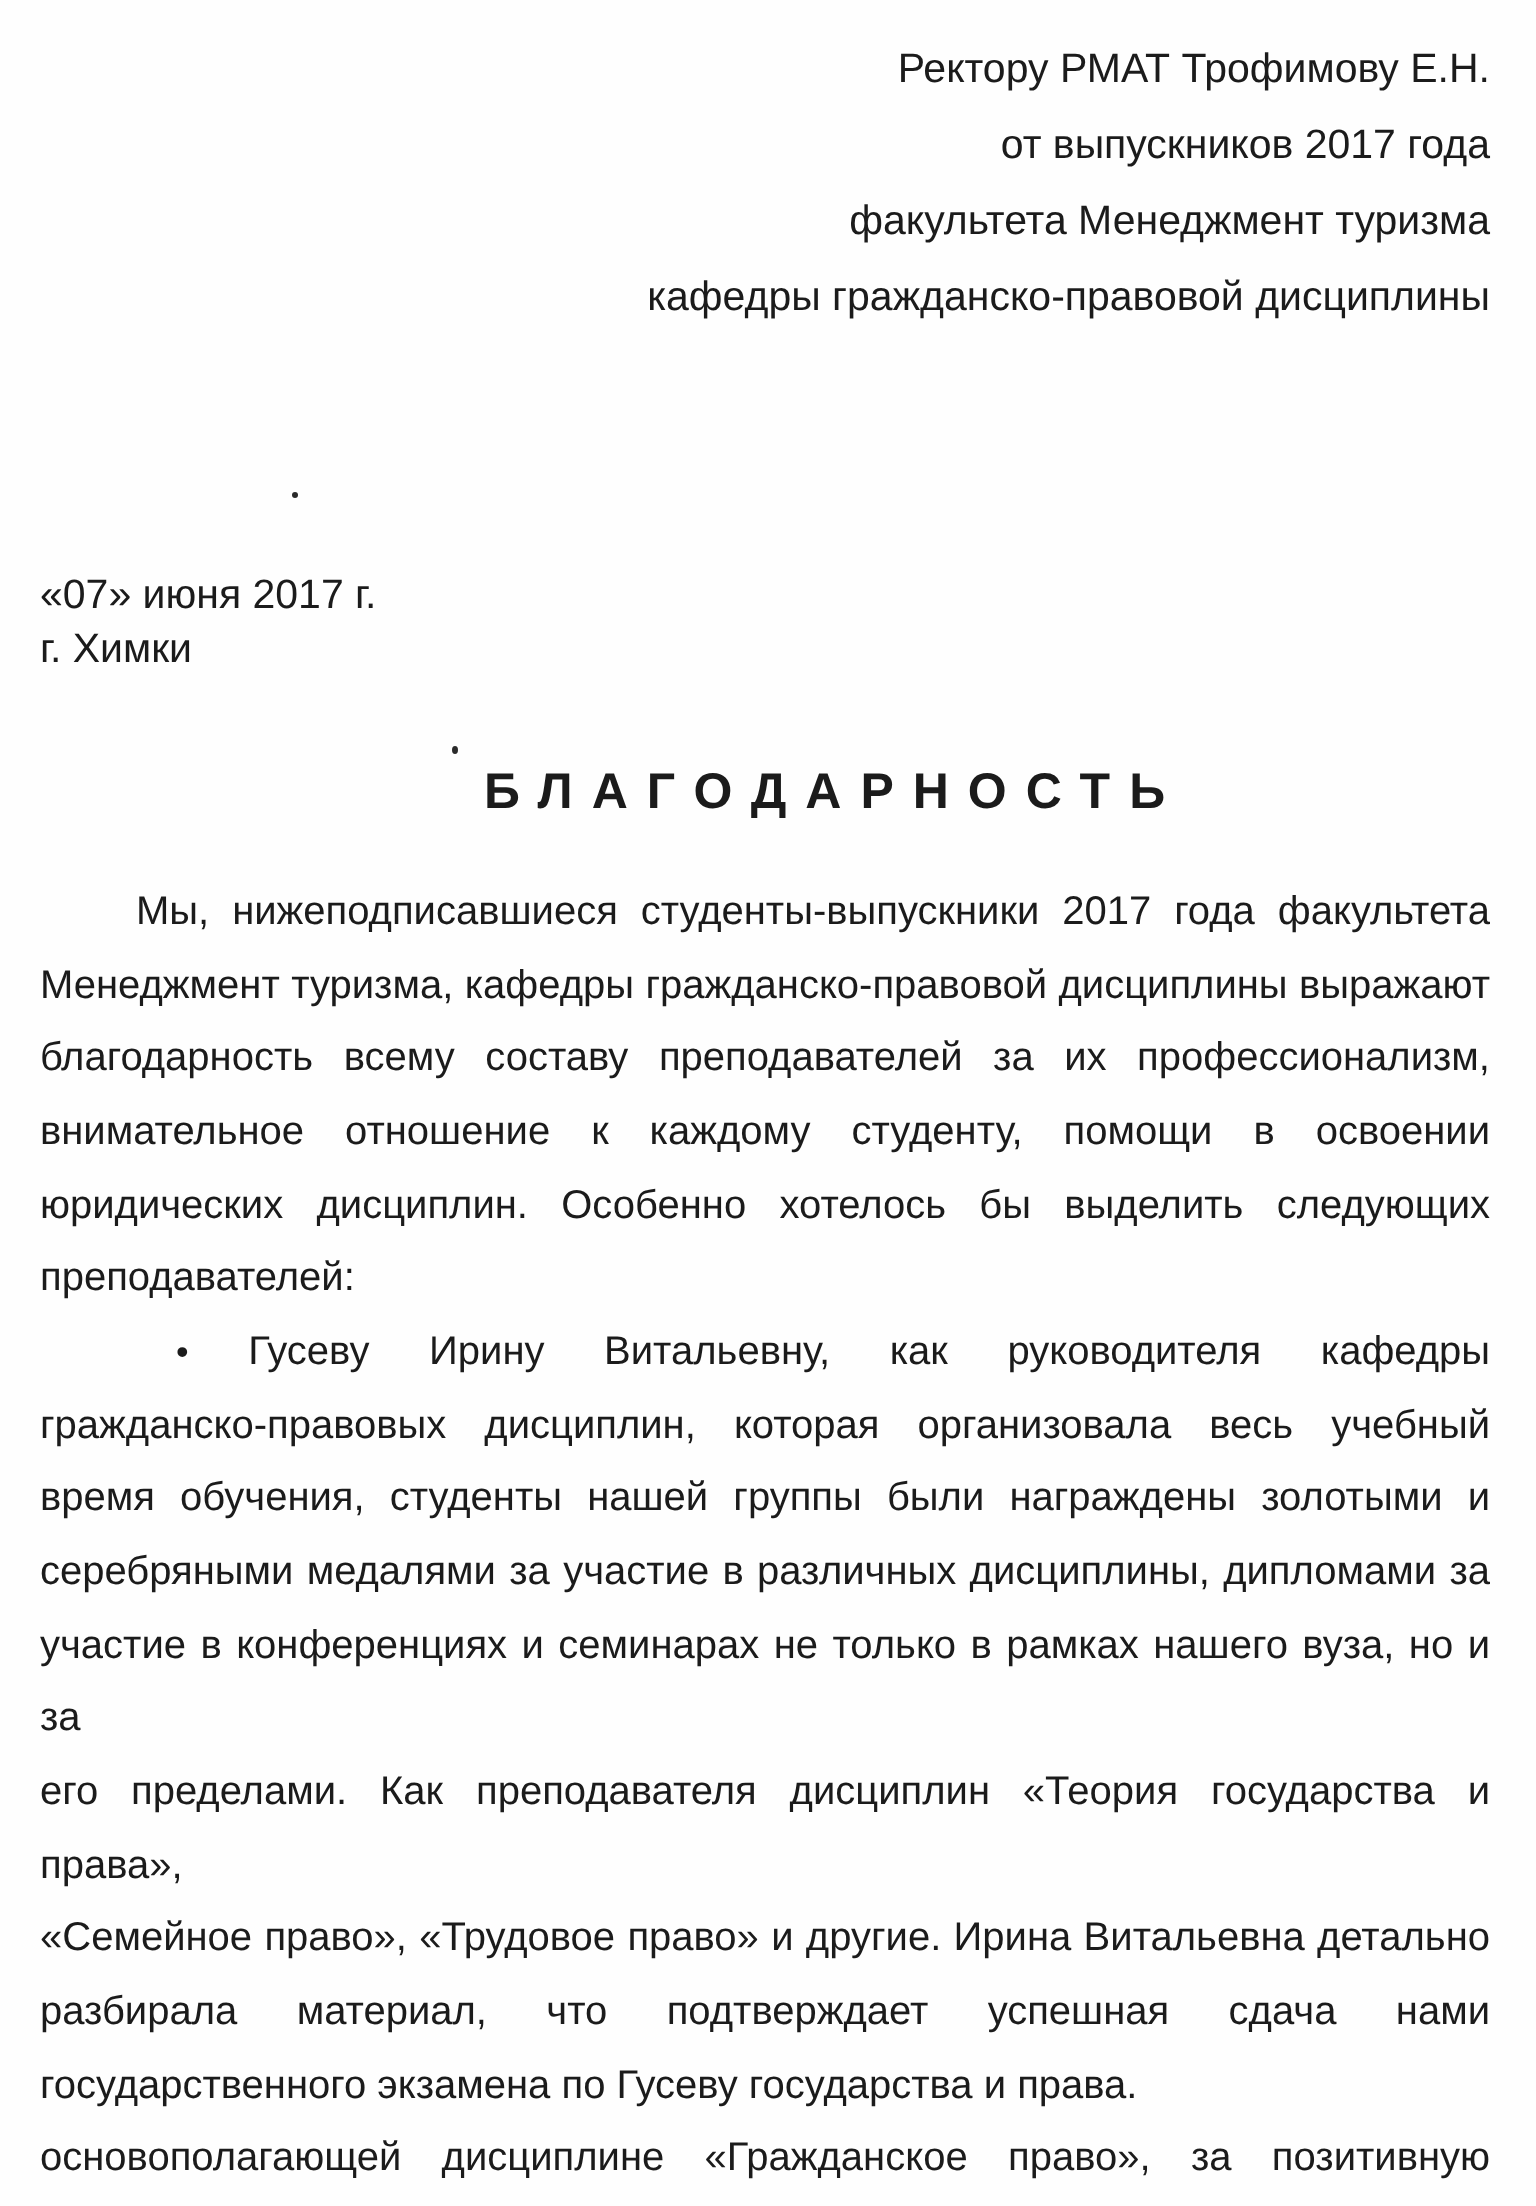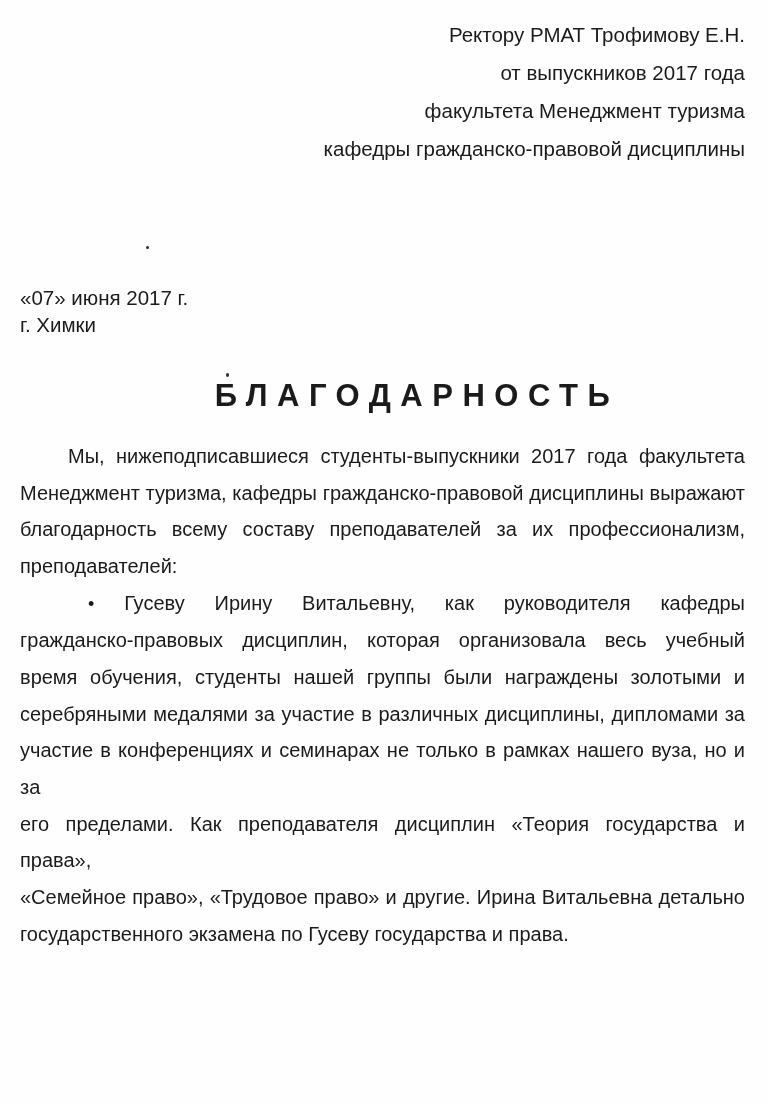--- a/index.html
+++ b/index.html
@@ -39,21 +39,21 @@
     line-height: 27px;
     flex-direction: column;
   }
   
   .title-row {
     margin-top: 42px;
     text-align: center;
     padding-left: 66px;
   }
   .doc-title {
-    font-size: 31px;
+    font-size: 25px;
     font-weight: bold;
     letter-spacing: 9.5px;
     line-height: 32px;
     white-space: nowrap;
   }
   
   .document-body {
     margin-top: 26px;
     padding-left: 20px;
     padding-right: 23px;
@@ -109,29 +109,33 @@
 
   <div class="title-row">
     <span class="doc-title">БЛАГОДАРНОСТЬ</span>
   </div>
 
   <div class="document-body">
       <div>
         <div class="bl pind">Мы, нижеподписавшиеся студенты-выпускники 2017 года факультета</div>
         <div class="bl">Менеджмент туризма, кафедры гражданско-правовой дисциплины выражают</div>
         <div class="bl">благодарность всему составу преподавателей за их профессионализм,</div>
+        <div class="bl">внимательное отношение к каждому студенту, помощи в освоении</div>
+        <div class="bl">юридических дисциплин. Особенно хотелось бы выделить следующих</div>
         <div class="bl lastline">преподавателей:</div>
       </div>
       <div>
         <div class="bl bind"><span class="bullet">•</span> Гусеву Ирину Витальевну, как руководителя кафедры</div>
         <div class="bl">гражданско-правовых дисциплин, которая организовала весь учебный</div>
         <div class="bl">время обучения, студенты нашей группы были награждены золотыми и</div>
         <div class="bl">серебряными медалями за участие в различных дисциплины, дипломами за</div>
         <div class="bl">участие в конференциях и семинарах не только в рамках нашего вуза, но и за</div>
         <div class="bl">его пределами. Как преподавателя дисциплин «Теория государства и права»,</div>
         <div class="bl">«Семейное право», «Трудовое право» и другие. Ирина Витальевна детально</div>
+        <div class="bl">разбирала материал, что подтверждает успешная сдача нами</div>
         <div class="bl lastline">государственного экзамена по Гусеву государства и права.</div>
       </div>
       <div>
+        <div class="bl">основополагающей дисциплине «Гражданское право», за позитивную</div>
       </div>
     </div>
 
 </div>
 
 </body></html>

